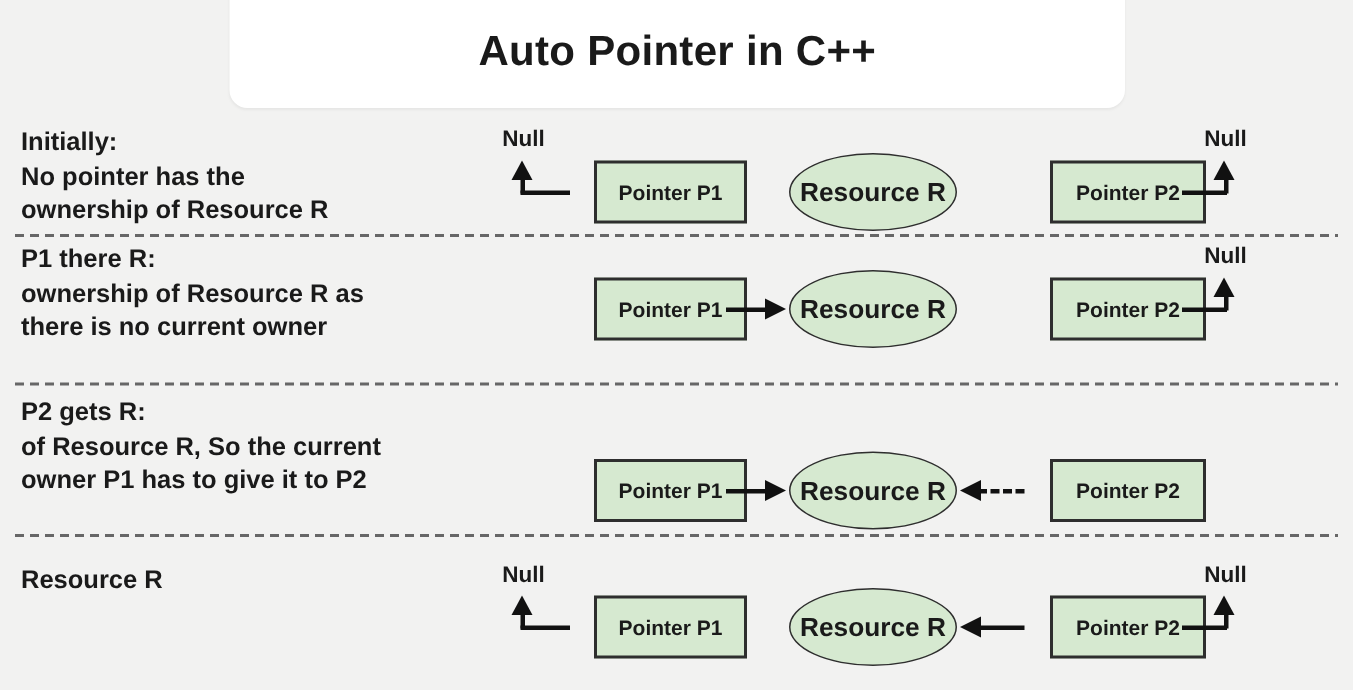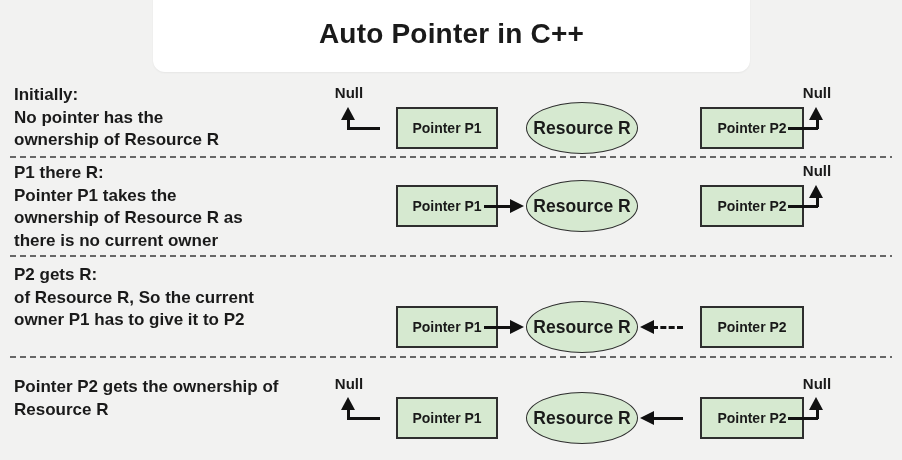--- a/index.html
+++ b/index.html
@@ -76,31 +76,29 @@
     <h1>Auto Pointer in C++</h1>
   </div>
 
   <div class="desc" style="top:84px;">
     <div>Initially:</div>
     <div>No pointer has the</div>
     <div>ownership of Resource R</div>
   </div>
   <div class="desc" style="top:162px;">
     <div>P1 there R:</div>
-    <div>Pointer P1 takes the</div>
     <div>ownership of Resource R as</div>
     <div>there is no current owner</div>
   </div>
   <div class="desc" style="top:264px;">
     <div>P2 gets R:</div>
     <div>of Resource R, So the current</div>
     <div>owner P1 has to give it to P2</div>
   </div>
   <div class="desc" style="top:376px;">
-    <div>Pointer P2 gets the ownership of</div>
     <div>Resource R</div>
   </div>
 
   <div class="divider" style="top:156px;"></div>
   <div class="divider" style="top:255px;"></div>
   <div class="divider" style="top:356px;"></div>
 
   <div class="null-label" style="left:321px;top:84px;">Null</div>
   <div class="arr-up" style="left:341px;top:107px;"></div>
   <div class="vline" style="left:347px;top:118px;height:11px;"></div>

